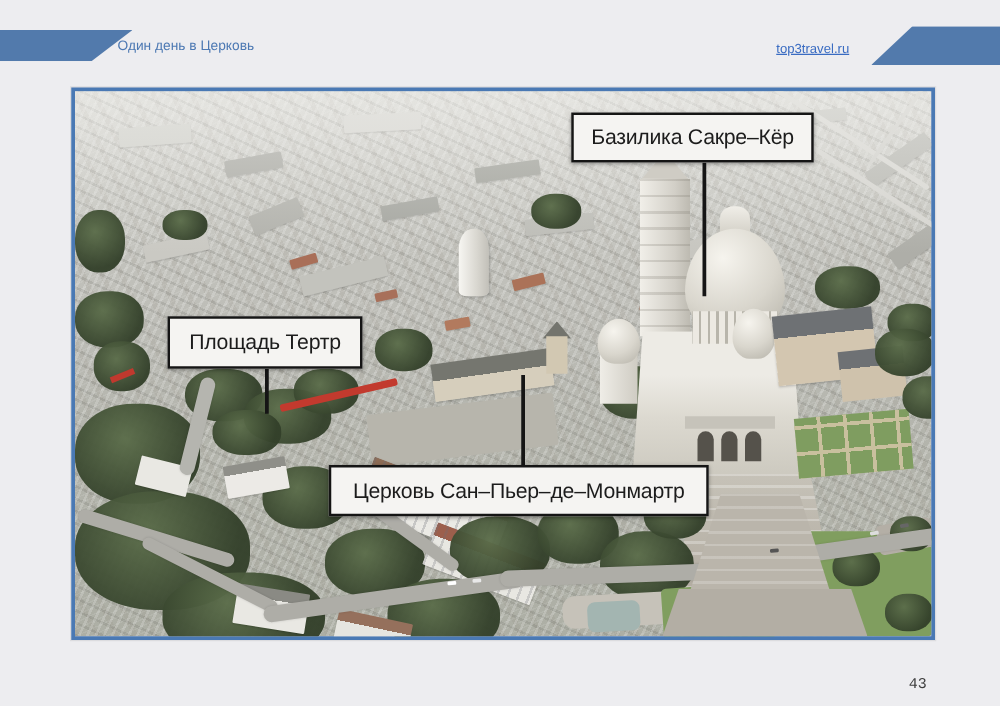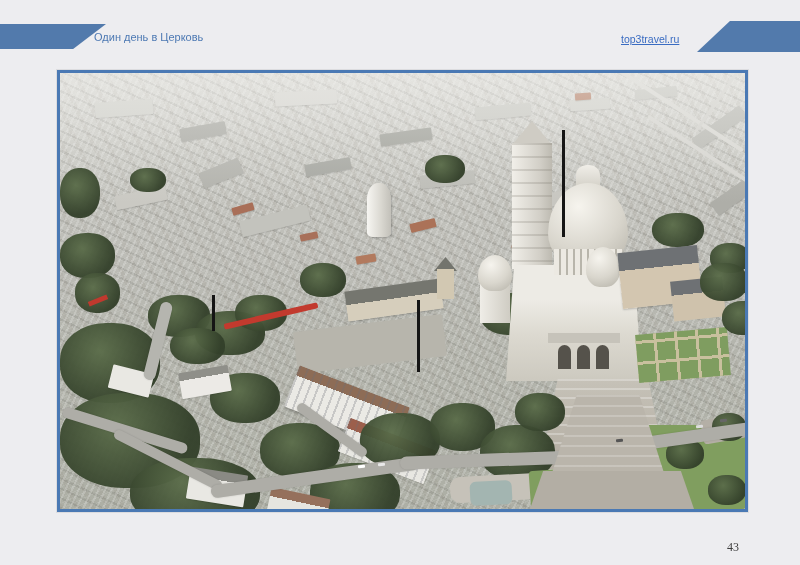--- a/index.html
+++ b/index.html
@@ -8,21 +8,21 @@
     background:#ededf0;
     font-family:"Liberation Sans", sans-serif;
   }
   .abs{position:absolute;}
   
   .ribbon{position:absolute;background:#527aac;}
   .ribbon-left{left:0;top:24px;width:106px;height:25px;clip-path:polygon(0 0,100% 0,69% 100%,0 100%);}
   .ribbon-right{right:0;top:21px;width:103px;height:31px;clip-path:polygon(32% 0,100% 0,100% 100%,0 100%);}
   .hdr-title{position:absolute;left:94px;top:31px;font-size:11px;color:#4d79b3;}
   .hdr-link{position:absolute;left:621px;top:33px;font-size:10.5px;color:#3a6cc2;text-decoration:underline;cursor:pointer;}
-  .page-num{position:absolute;left:727px;top:540px;font-family:Liberation Serif, serif;font-size:12px;color:#3d3d3d;}
+  .page-num{position:absolute;left:727px;top:540px;font-family:Liberation Mono, monospace;font-size:12px;color:#3d3d3d;}
   
   .photo{
     position:absolute;left:57px;top:70px;width:685px;height:436px;
     border:3px solid #4a79b4;overflow:hidden;
     background:linear-gradient(180deg,#d8d7d2 0%,#c7c7c1 18%,#bdbdb7 42%,#b4b5ad 62%,#adafa5 100%);
     box-shadow:0 0 0 1px rgba(0,0,0,.07);
   }
   .city-texture{position:absolute;left:0;top:0;width:100%;height:100%;
     background-image:
       repeating-linear-gradient(115deg, rgba(255,255,255,.18) 0 2px, rgba(0,0,0,0) 2px 6px),
@@ -176,13 +176,22 @@
   <div class="car" style="left:298px;top:392px;background:#ffffff;transform:rotate(-4deg)"></div>
   <div class="car" style="left:318px;top:390px;background:#e8e8e8;transform:rotate(-4deg)"></div>
   <div class="car" style="left:556px;top:366px;background:#555555;transform:rotate(-6deg)"></div>
   <div class="car" style="left:636px;top:352px;background:#dddddd;transform:rotate(-8deg)"></div>
   <div class="car" style="left:660px;top:346px;background:#666666;transform:rotate(-8deg)"></div>
 
   <div class="leader" style="left:502px;top:57px;height:107px"></div>
   <div class="leader" style="left:152px;top:222px;height:36px"></div>
   <div class="leader" style="left:357px;top:227px;height:72px"></div>
 
+  <div class="callout" style="left:397px;top:17px;width:190px;height:36px">
+    <span>Базилика Сакре–Кёр</span>
+  </div>
+  <div class="callout" style="left:74px;top:180px;width:152px;height:38px">
+    <span>Площадь Тертр</span>
+  </div>
+  <div class="callout" style="left:203px;top:299px;width:300px;height:37px">
+    <span>Церковь Сан–Пьер–де–Монмартр</span>
+  </div>
 </div>
 
 </body></html>

